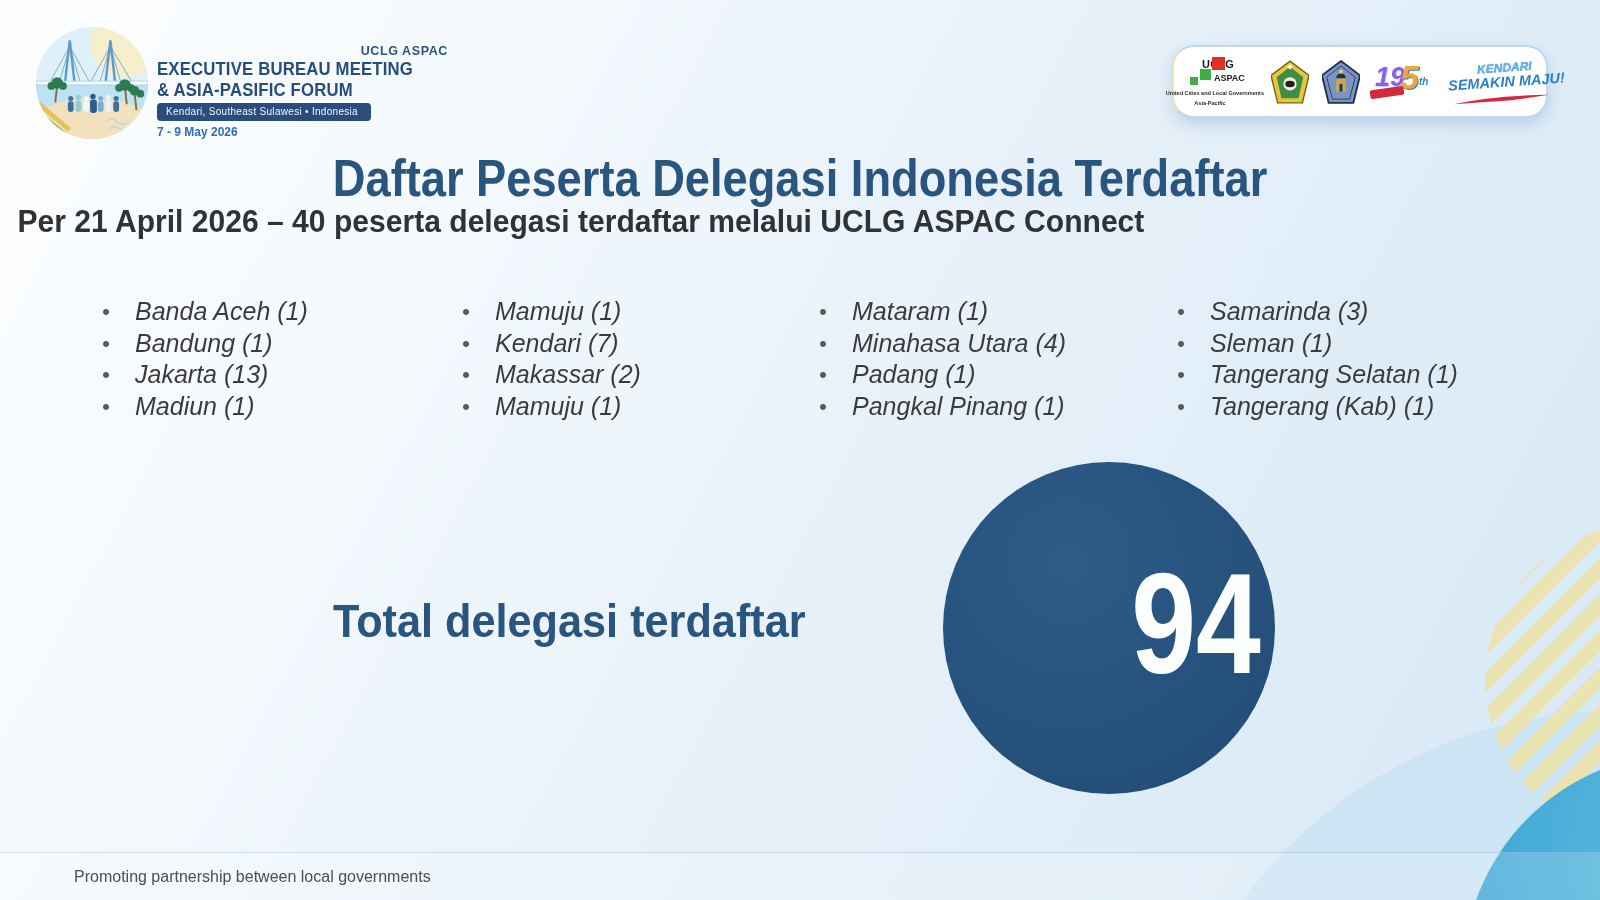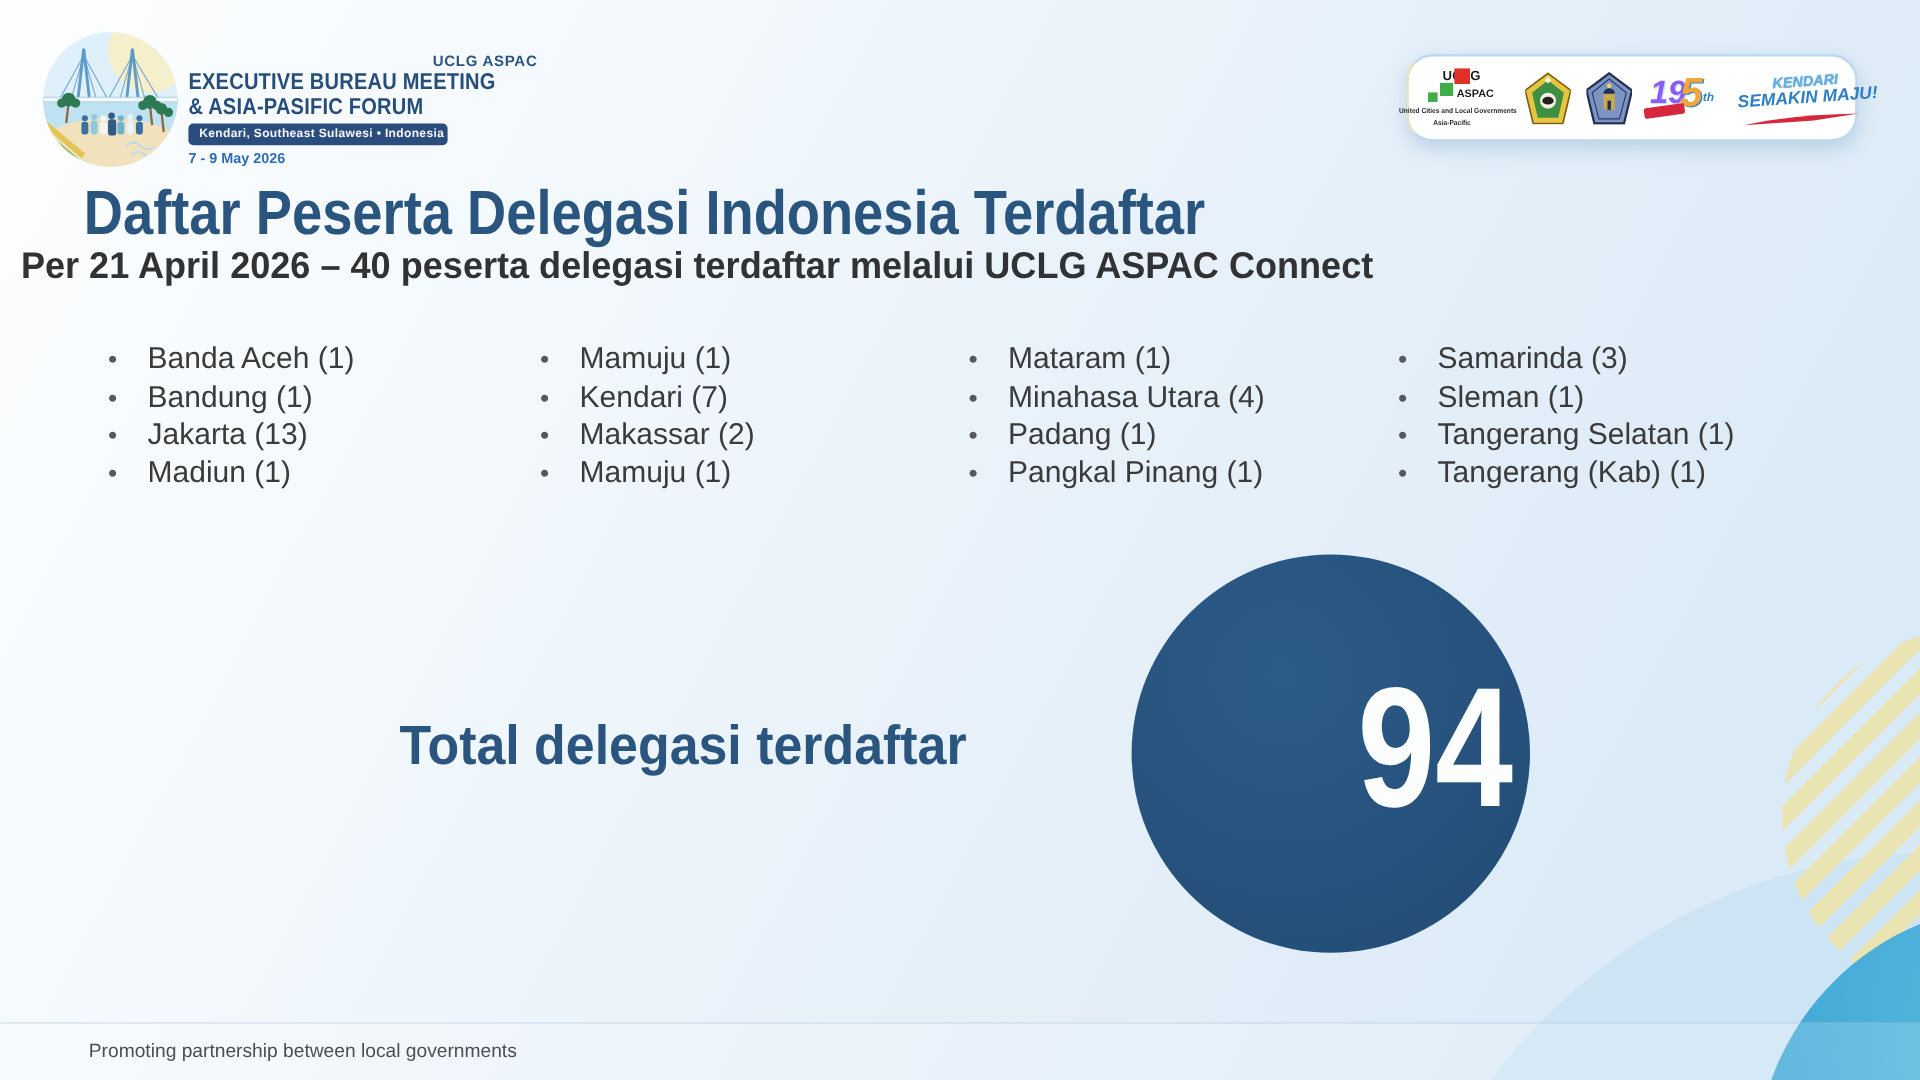--- a/index.html
+++ b/index.html
@@ -15,21 +15,21 @@
     background:repeating-linear-gradient(135deg,#eae4b2 0 15px,rgba(0,0,0,0) 15px 26px);}
   .deco-teal{left:1463px;top:753px;width:444px;height:444px;
     background:radial-gradient(circle at 65% 25%,#63c0e0 0%,#45abd8 55%,#359ed0 100%);}
   
   .event-logo{position:absolute;left:34px;top:25px;width:116px;height:116px;}
   .event-text{position:absolute;left:157px;top:44px;z-index:2;}
   .event-org{font-size:12.5px;font-weight:bold;color:#2a5580;letter-spacing:.6px;text-align:right;}
   .event-title{font-size:19px;font-weight:bold;color:#274e7b;line-height:21px;
     display:inline-block;transform:scaleX(.88);transform-origin:left center;white-space:nowrap;letter-spacing:.2px;}
   .event-badge{display:inline-block;background:#2b4d7e;color:#f3f7fb;font-size:10px;
-    font-weight:bold;padding:3px 3px 4px 9px;border-radius:4px;margin-top:3px;letter-spacing:.3px;}
+    font-weight:normal;padding:3px 13px 4px 9px;border-radius:4px;margin-top:3px;letter-spacing:.3px;}
   .event-dates{font-size:12px;font-weight:bold;color:#2e6cb3;margin-top:4px;}
   
   .logo-box{position:absolute;left:1172px;top:45px;width:376px;height:73px;background:#ffffff;
     border:2px solid #bcd9ef;border-left-color:#e7e3bd;border-radius:22px;z-index:2;
     box-shadow:0 6px 16px rgba(120,160,200,.38);
     display:flex;align-items:center;justify-content:center;gap:13px;box-sizing:border-box;padding:0 14px;}
   .uclg-block{width:96px;text-align:center;flex:none;}
   .uclg-mark{position:relative;width:64px;height:30px;margin:0 auto;}
   .uclg-word{position:absolute;left:0;top:1px;font-size:11px;font-weight:bold;color:#1c1c1c;letter-spacing:.2px;padding-left:24px;}
   .uclg-red{position:absolute;left:34px;top:0;width:13px;height:13px;background:#e03128;}
@@ -48,28 +48,28 @@
   .anniv-ribbon{position:absolute;left:-3px;top:30px;width:34px;height:9px;background:#d6283c;
     border-radius:2px;transform:rotate(-8deg);}
   
   .tagline{position:relative;width:114px;height:50px;flex:none;transform:rotate(-4deg);}
   .tagline-l1{position:absolute;left:34px;top:4px;font-size:12px;font-weight:bold;font-style:italic;
     color:#66b1e2;text-shadow:0 0 1px #2e7fc4;}
   .tagline-l2{position:absolute;left:4px;top:17px;font-size:14.5px;font-weight:bold;font-style:italic;
     color:#2e7fc4;white-space:nowrap;}
   .tagline-swoosh{position:absolute;left:6px;top:38px;width:100px;height:8px;}
   
-  .title-row{position:absolute;left:0;top:148px;width:100%;z-index:2;}
+  .title-row{position:absolute;left:0;top:148px;width:100%;text-align:center;z-index:2;}
   .main-title{display:inline-block;font-size:52px;font-weight:bold;color:#2a557f;
     transform:scaleX(.87);transform-origin:center;white-space:nowrap;}
   .subtitle-row{position:absolute;left:0;top:204px;width:100%;text-align:left;z-index:2;}
   .subtitle{display:inline-block;font-size:31px;font-weight:bold;color:#303234;
     transform:scaleX(.97);transform-origin:center;white-space:nowrap;}
   
-  .col{position:absolute;top:280px;margin:4px;padding:0;list-style:none;z-index:2;}
+  .col{position:absolute;top:280px;margin:16px;padding:0;list-style:none;z-index:2;font-style:italic;}
   .col-1{left:85px;} .col-2{left:445px;} .col-3{left:802px;} .col-4{left:1160px;}
   .col li{position:relative;padding-left:34px;font-size:25px;color:#3b3b3c;line-height:31.6px;white-space:nowrap;}
   .col li::before{content:"•";position:absolute;left:1px;top:0;color:#55585c;font-size:22px;}
   
   .total-label{position:absolute;left:333px;top:594px;z-index:2;font-size:46px;font-weight:bold;color:#2a557f;
     display:inline-block;transform:scaleX(.94);transform-origin:left center;white-space:nowrap;}
   .total-circle{position:absolute;left:943px;top:462px;width:332px;height:332px;border-radius:50%;z-index:2;
     background:radial-gradient(circle at 38% 30%,#2d5b88 0%,#26527d 55%,#224b73 100%);
     display:flex;align-items:center;justify-content:flex-end;}
   .total-value{font-size:142px;font-weight:bold;color:#fcfdfd;

